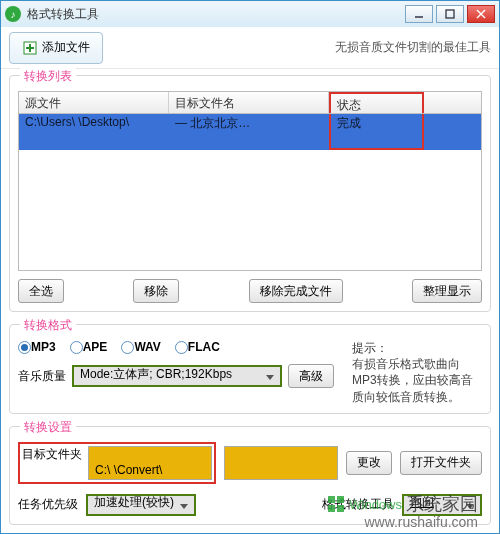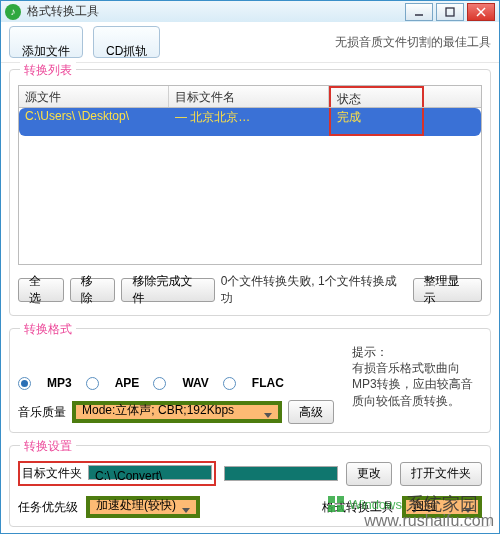--- a/index.html
+++ b/index.html
@@ -6,61 +6,61 @@
 body { background: #fff; width: 500px; height: 534px; }
 .window { width: 500px; height: 534px; border: 1px solid #3a8fc8; display: flex; flex-direction: column; }
 .titlebar { height: 26px; background: linear-gradient(#eef6fb, #d8ecf7); display: flex; align-items: center; padding: 0 4px; }
 .titlebar-icon { width: 16px; height: 16px; background: #2fa83f; border-radius: 50%; margin-right: 6px; position: relative; display: flex; align-items: center; justify-content: center; color: #fff; font-size: 10px; }
 .titlebar-title { color: #333; }
 .titlebar-btns { margin-left: auto; display: flex; gap: 3px; }
 .tb-btn { width: 28px; height: 18px; border: 1px solid #7aa7c7; background: linear-gradient(#fdfefe, #dbe8f1); display: flex; align-items: center; justify-content: center; cursor: pointer; }
 .tb-btn.close { background: linear-gradient(#f07a74, #d9372c); border-color: #b62a21; color: #fff; }
 .tb-btn svg { width: 10px; height: 10px; }
 .toolbar { height: 42px; display: flex; align-items: center; padding: 4px 8px; gap: 10px; border-bottom: 1px solid #e7e7e7; }
-.tool-btn { height: 32px; padding: 0 12px; border: 1px solid #a9c3d9; border-radius: 4px; background: linear-gradient(#fbfeff, #e6f1f9); display: flex; align-items: center; gap: 16px; cursor: pointer; flex-direction: column; }
+.tool-btn { height: 32px; padding: 0 12px; border: 1px solid #a9c3d9; border-radius: 4px; background: linear-gradient(#fbfeff, #e6f1f9); display: flex; align-items: center; gap: 2px; cursor: pointer; }
 .tool-btn .ic { width: 18px; height: 18px; }
 .tagline { margin-left: auto; color: #555; }
 .group { border: 1px solid #d7d7d7; border-radius: 4px; margin: 6px 8px; padding: 8px; }
 .group-label { position: relative; top: -16px; left: 2px; background: #fff; padding: 0 4px; color: #ec4899; display: inline-block; }
 .group-body { margin-top: -10px; }
 .list-frame { border: 1px solid #bcbcbc; height: 180px; background: #fff; }
 .list-head { display: flex; height: 22px; background: linear-gradient(#fdfdfd,#ececec); border-bottom: 1px solid #c0c0c0; }
 .list-head .col { border-right: 1px solid #d0d0d0; padding: 3px 6px; color: #333; }
 .col-src { width: 150px; }
 .col-dst { width: 160px; }
 .col-status { width: 95px; border: 2px solid #d8322b !important; border-bottom: none !important; }
-.list-row { display: flex; height: 28px; background: #3a71d6; color: #fde047; border-radius: 6px; }
+.list-row { display: flex; height: 36px; background: #3a71d6; color: #0f172a; }
 .list-row .cell { padding: 1px 6px; white-space: nowrap; overflow: hidden; }
 .list-row .cell.c-src { width: 150px; }
 .list-row .cell.c-dst { width: 160px; }
 .list-row .cell.c-status { width: 95px; border: 2px solid #d8322b; border-top: none; box-sizing: border-box; }
 .list-actions { display: flex; align-items: center; gap: 6px; margin-top: 8px; justify-content: space-between; }
 .btn { height: 24px; padding: 0 10px; border: 1px solid #9f9f9f; background: linear-gradient(#fdfdfd,#e4e4e4); border-radius: 3px; cursor: pointer; display: inline-flex; align-items: center; }
 .status-text { margin-left: auto; margin-right: auto; color: #333; }
 .format-row { display: flex; align-items: center; gap: 14px; }
-.radio { display: flex; align-items: center; gap: 16px; font-weight: bold; font-size: 15px; cursor: pointer; margin-top: 32px; }
+.radio { display: flex; align-items: center; gap: 0; font-weight: bold; font-size: 15px; cursor: pointer; }
 .radio .rdot { width: 13px; height: 13px; border: 1px solid #5a8fc0; border-radius: 50%; background: #fff; display: flex; align-items: center; justify-content: center; }
 .radio.sel .rdot::after { content: ""; width: 7px; height: 7px; background: #2a6fb5; border-radius: 50%; }
 .hint-col { width: 130px; font-size: 12px; color: #444; line-height: 1.35; }
 .hint-title { color: #333; }
 .quality-row { display: flex; align-items: center; gap: 6px; margin-top: 10px; }
-.select-box { height: 22px; border: 4px solid #4d7c0f; background: #fdba74; padding: 2px 20px 6px 6px; position: relative; min-width: 210px; display: flex; align-items: center; }
+.select-box { height: 22px; border: 2px solid #4d7c0f; background: #e5e5e5; padding: 2px 20px 6px 6px; position: relative; min-width: 210px; display: flex; align-items: center; }
 .select-box .chev { position: absolute; right: 2px; top: 2px; width: 16px; height: 16px; display: flex; align-items: center; justify-content: center; }
 .settings-row { display: flex; align-items: center; gap: 8px; }
-.text-input { height: 15px; border: 1px solid #a9a9a9; background: #0f766e; padding: 3px 6px; }
+.text-input { height: 15px; border: 1px solid #a9a9a9; background: #eab308; padding: 16px 6px; }
 .target-path-wrap { border: 2px solid #d8322b; padding: 2px; display: flex; align-items: flex-start; gap: 6px; }
 .target-input { width: 124px; }
 .afterpath-input { flex: 1; }
 .settings-row2 { display: flex; align-items: center; gap: 8px; margin-top: 10px; }
 .sel-mini { min-width: 110px; }
 .watermark { position: absolute; right: 22px; bottom: 18px; display: flex; align-items: center; gap: 4px; opacity: 0.85; pointer-events: none; }
 .wm-logo { width: 18px; height: 18px; }
 .wm-text1 { color: #2fa83f; font-weight: normal; font-size: 13px; }
 .wm-text2 { color: #333; font-size: 18px; }
-.wm-url { position: absolute; right: 6px; bottom: 4px; font-size: 16px; color: #777; pointer-events: none; text-align: right; }
+.wm-url { position: absolute; right: 22px; bottom: 4px; font-size: 14px; color: #777; pointer-events: none; text-align: right; }
 </style>
 </head>
 <body>
 
 <div class="window">
   <div class="titlebar">
     <div class="titlebar-icon">♪</div>
     <div class="titlebar-title">格式转换工具</div>
     <div class="titlebar-btns">
       <div class="tb-btn">
@@ -84,27 +84,20 @@
 
   <div class="toolbar">
     <div class="tool-btn">
       <svg class="ic" viewBox="0 0 18 18">
           <rect x="2" y="3" width="12" height="12" fill="#fff" stroke="#2a8f2f"></rect>
           <line x1="8" y1="5" x2="8" y2="13" stroke="#2a8f2f" stroke-width="2"></line>
           <line x1="4" y1="9" x2="12" y2="9" stroke="#2a8f2f" stroke-width="2"></line>
         </svg>
       <span>添加文件</span>
     </div>
-    <div class="tool-btn">
-      <svg class="ic" viewBox="0 0 18 18">
-          <circle cx="9" cy="9" r="7" fill="#e0f0ff" stroke="#3a8fc8"></circle>
-          <circle cx="9" cy="9" r="2" fill="#fff" stroke="#3a8fc8"></circle>
-        </svg>
-      <span>CD抓轨</span>
-    </div>
     <div class="tagline">无损音质文件切割的最佳工具</div>
   </div>
 
   <div class="group">
     <span class="group-label">转换列表</span>
     <div class="group-body">
       <div class="list-frame">
         <div class="list-head">
           <div class="col col-src">源文件</div>
           <div class="col col-dst">目标文件名</div>
@@ -113,21 +106,20 @@
         <div class="list-row">
           <div class="cell c-src">C:\Users\    \Desktop\</div>
           <div class="cell c-dst">      — 北京北京…</div>
           <div class="cell c-status">完成</div>
         </div>
       </div>
       <div class="list-actions">
         <div class="btn">全选</div>
         <div class="btn">移除</div>
         <div class="btn">移除完成文件</div>
-        <span class="status-text">0个文件转换失败, 1个文件转换成功</span>
         <div class="btn">整理显示</div>
       </div>
     </div>
   </div>
 
   <div class="group">
     <span class="group-label">转换格式</span>
     <div class="group-body" style="display:flex; gap:10px;">
       <div style="flex:1;">
         <div class="format-row">

